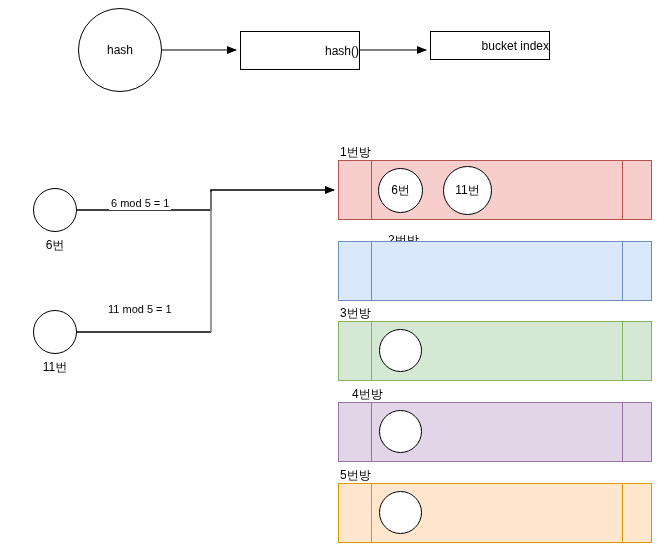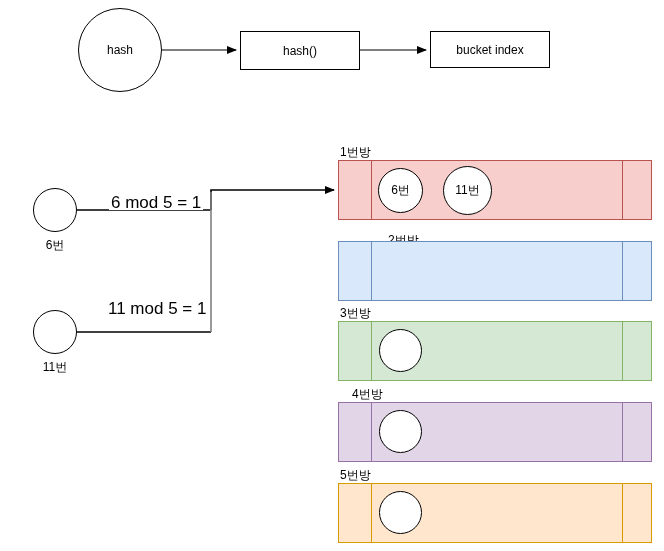--- a/index.html
+++ b/index.html
@@ -42,21 +42,21 @@
     justify-content: center;
     font-size: 12px;
   }
   .shape-rect {
     position: absolute;
     background: #ffffff;
     border: 1px solid #000000;
     box-sizing: border-box;
     display: flex;
     align-items: center;
-    justify-content: center;
+    justify-content: flex-end;
     font-size: 12px;
   }
   .bucket-row {
     position: absolute;
     box-sizing: border-box;
     border-width: 1px;
     border-style: solid;
   }
   .bucket-divider {
     position: absolute;
@@ -66,21 +66,21 @@
   }
   .bucket-label {
     position: absolute;
     font-size: 12px;
     line-height: 13px;
     white-space: nowrap;
     color: #000000;
   }
   .edge-label {
     position: absolute;
-    font-size: 17px;
+    font-size: 11px;
     line-height: 14px;
     white-space: nowrap;
     background: #ffffff;
     padding: 0 2px;
     color: #000000;
   }
   .inner-circle {
     position: absolute;
     border-radius: 50%;
     background: #ffffff;
@@ -126,21 +126,21 @@
 </svg>
 
 <div class="shape-circle" style="left:78px; top:8px; width:84px; height:84px;">
   <span>hash</span>
 </div>
 
 <div class="shape-rect" style="left:240px; top:31px; width:120px; height:39px;">
   <span>hash()</span>
 </div>
 
-<div class="shape-rect" style="left:430px; top:31px; width:120px; height:37px;">
+<div class="shape-rect" style="left:430px; top:31px; width:120px; height:29px;">
   <span>bucket index</span>
 </div>
 
 <div class="shape-circle" style="left:33px; top:188px; width:44px; height:44px;">
   <span></span>
 </div>
 <div class="node-text" style="left:15px; top:238px; width:80px;">6번</div>
 <div class="edge-label" style="left:109px; top:196px;">6 mod 5 = 1</div>
 
 <div class="shape-circle" style="left:33px; top:310px; width:44px; height:44px;">

